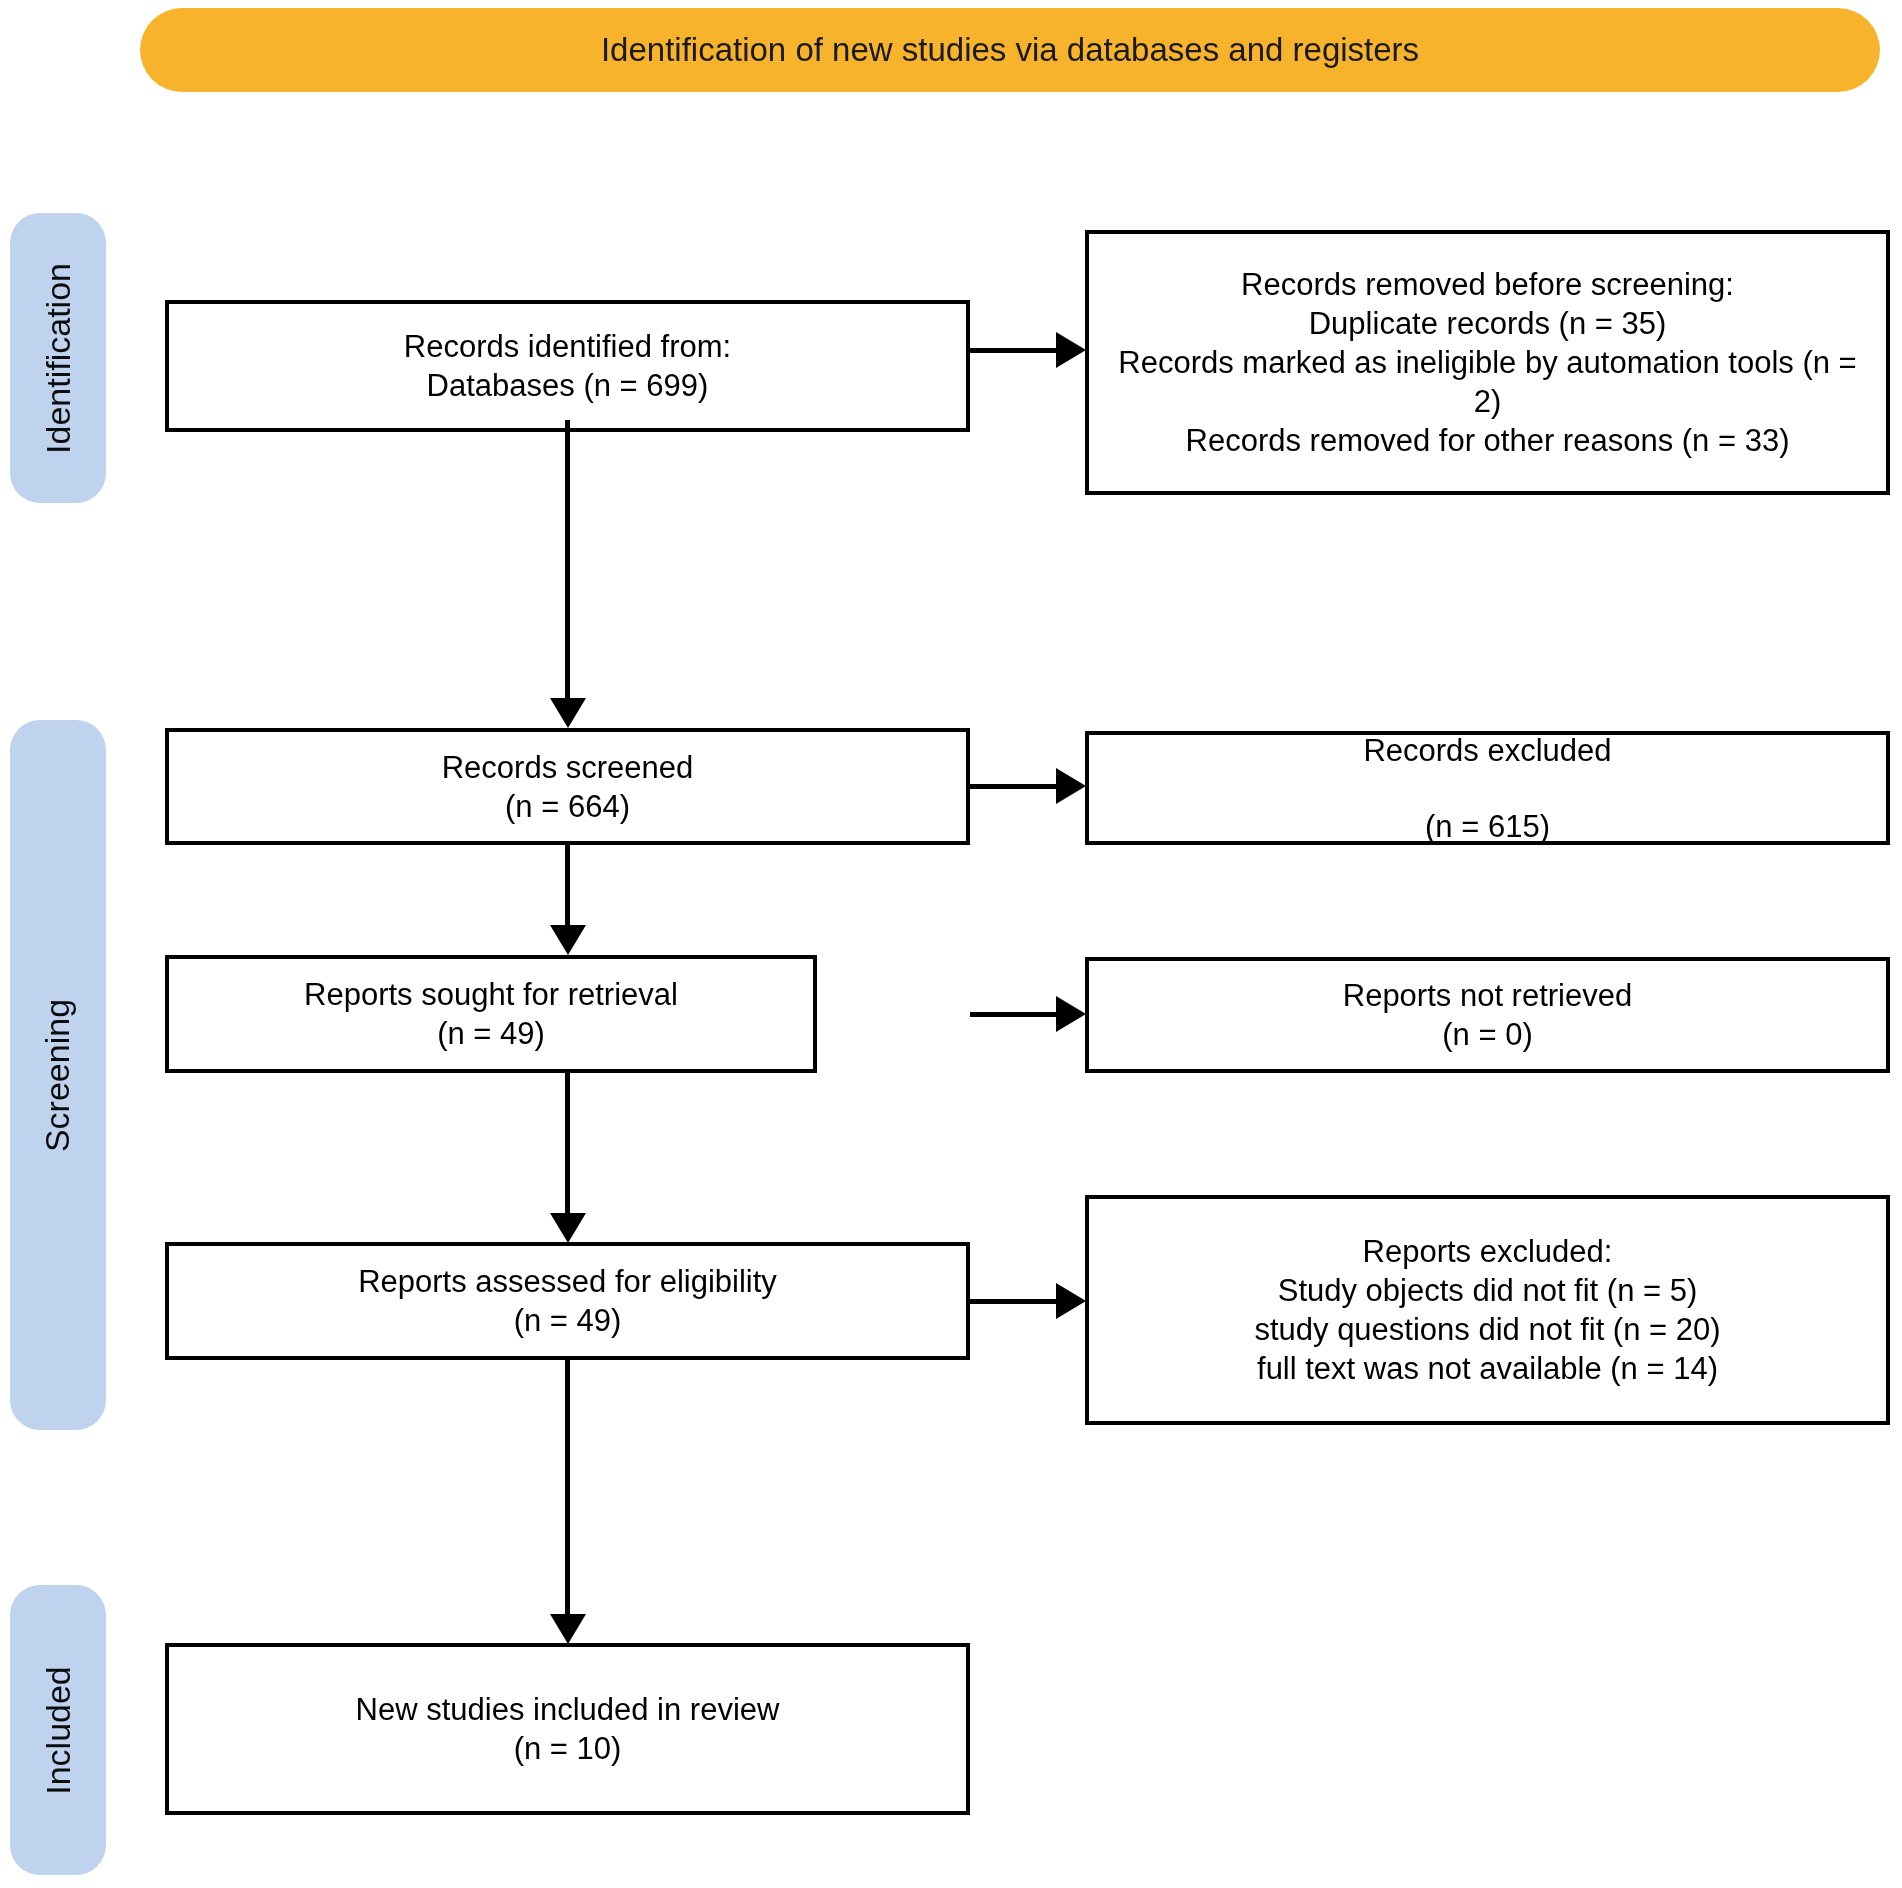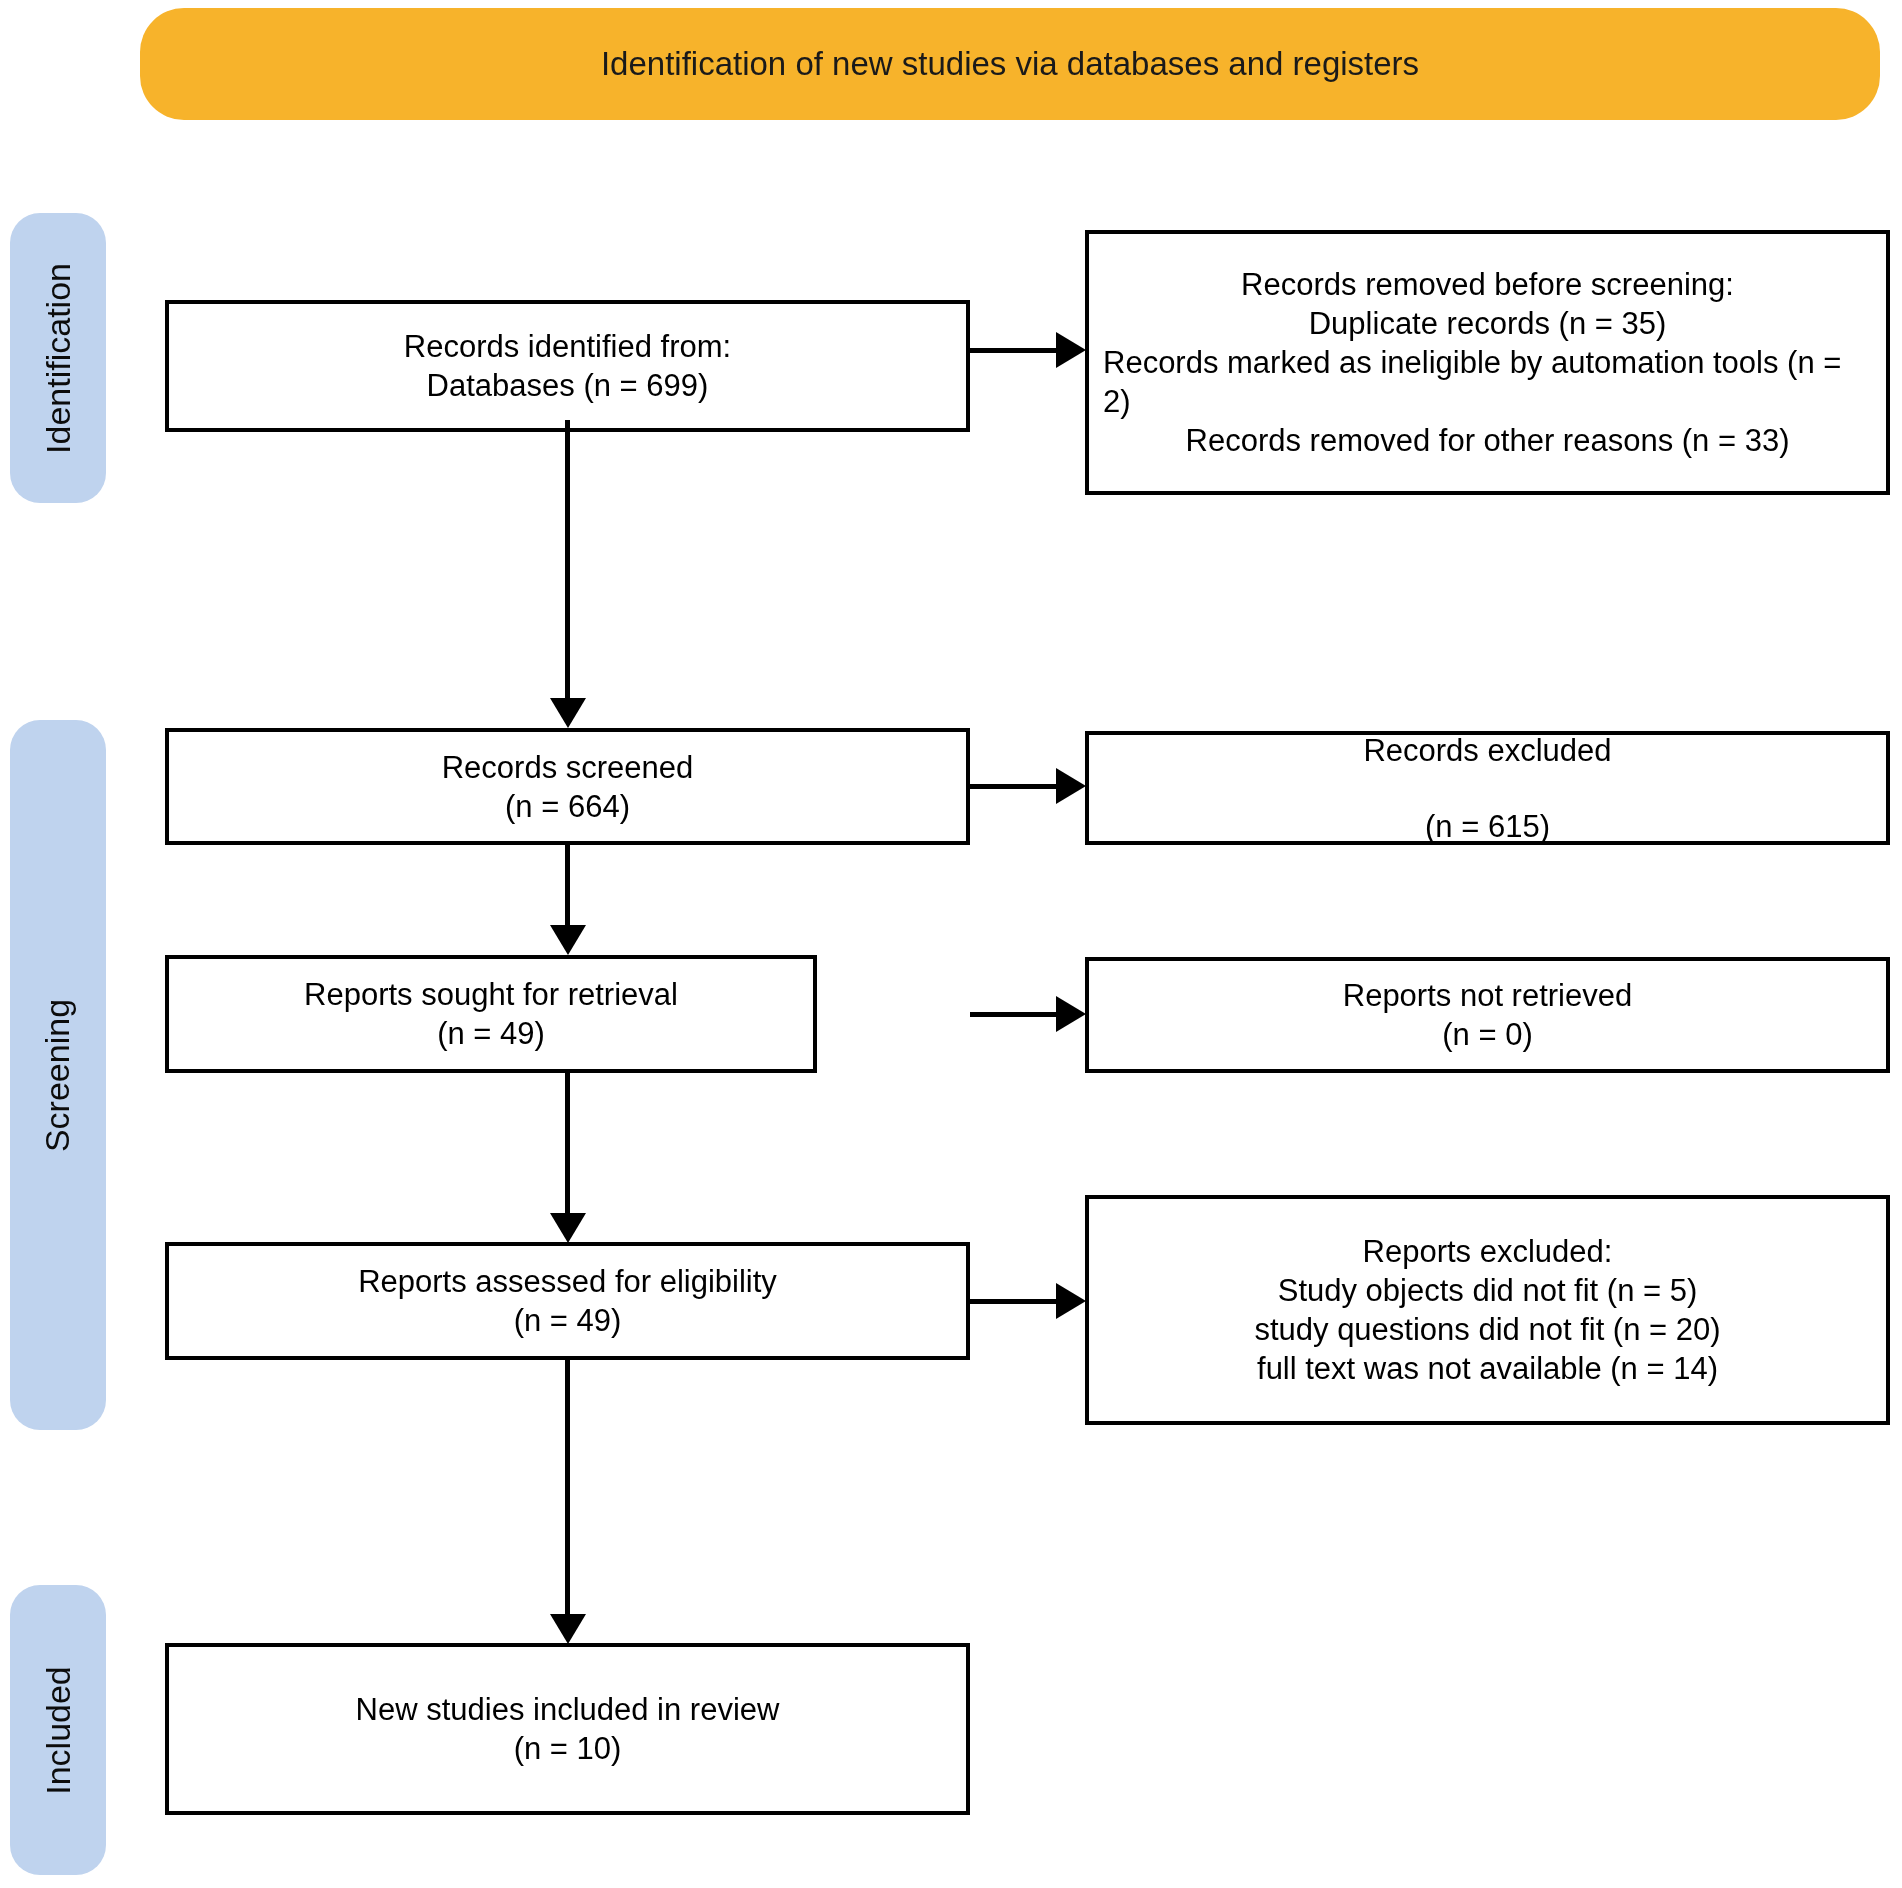--- a/index.html
+++ b/index.html
@@ -6,21 +6,21 @@
   #canvas{
     position:relative;
     width:1902px;height:1888px;
     background:#ffffff;
     font-family:"Liberation Sans", sans-serif;
     color:#000000;
     overflow:hidden;
   }
   
   .banner{
-    position:absolute;left:140px;top:8px;width:1740px;height:112px;
+    position:absolute;left:140px;top:8px;width:1740px;height:84px;
     background:#F7B32B;border-radius:44px;
     display:flex;align-items:center;justify-content:center;
     font-size:33px;color:#1a1a1a;
   }
   
   .stage{
     position:absolute;left:10px;width:96px;
     background:#BFD3EE;border-radius:30px;
     display:flex;align-items:center;justify-content:center;
   }
@@ -28,21 +28,21 @@
     transform:rotate(-90deg);white-space:nowrap;
     font-size:34px;color:#0c0c0c;
   }
   #stage-identification{top:213px;height:290px;}
   #stage-screening{top:720px;height:710px;}
   #stage-included{top:1585px;height:290px;}
   
   .fbox{
     position:absolute;background:#ffffff;border:4px solid #000000;
     display:flex;flex-direction:column;align-items:center;justify-content:center;
-    text-align:left;font-size:31px;line-height:39px;
+    text-align:center;font-size:31px;line-height:39px;
     box-sizing:border-box;padding:4px 14px;
   }
   #box-identified{left:165px;top:300px;width:805px;height:132px;}
   #box-removed{left:1085px;top:230px;width:805px;height:265px;}
   #box-screened{left:165px;top:728px;width:805px;height:117px;}
   #box-excluded{left:1085px;top:731px;width:805px;height:114px;gap:37px;}
   #box-sought{left:165px;top:955px;width:652px;height:118px;}
   #box-notretrieved{left:1085px;top:957px;width:805px;height:116px;}
   #box-assessed{left:165px;top:1242px;width:805px;height:118px;}
   #box-reportsexcluded{left:1085px;top:1195px;width:805px;height:230px;}

